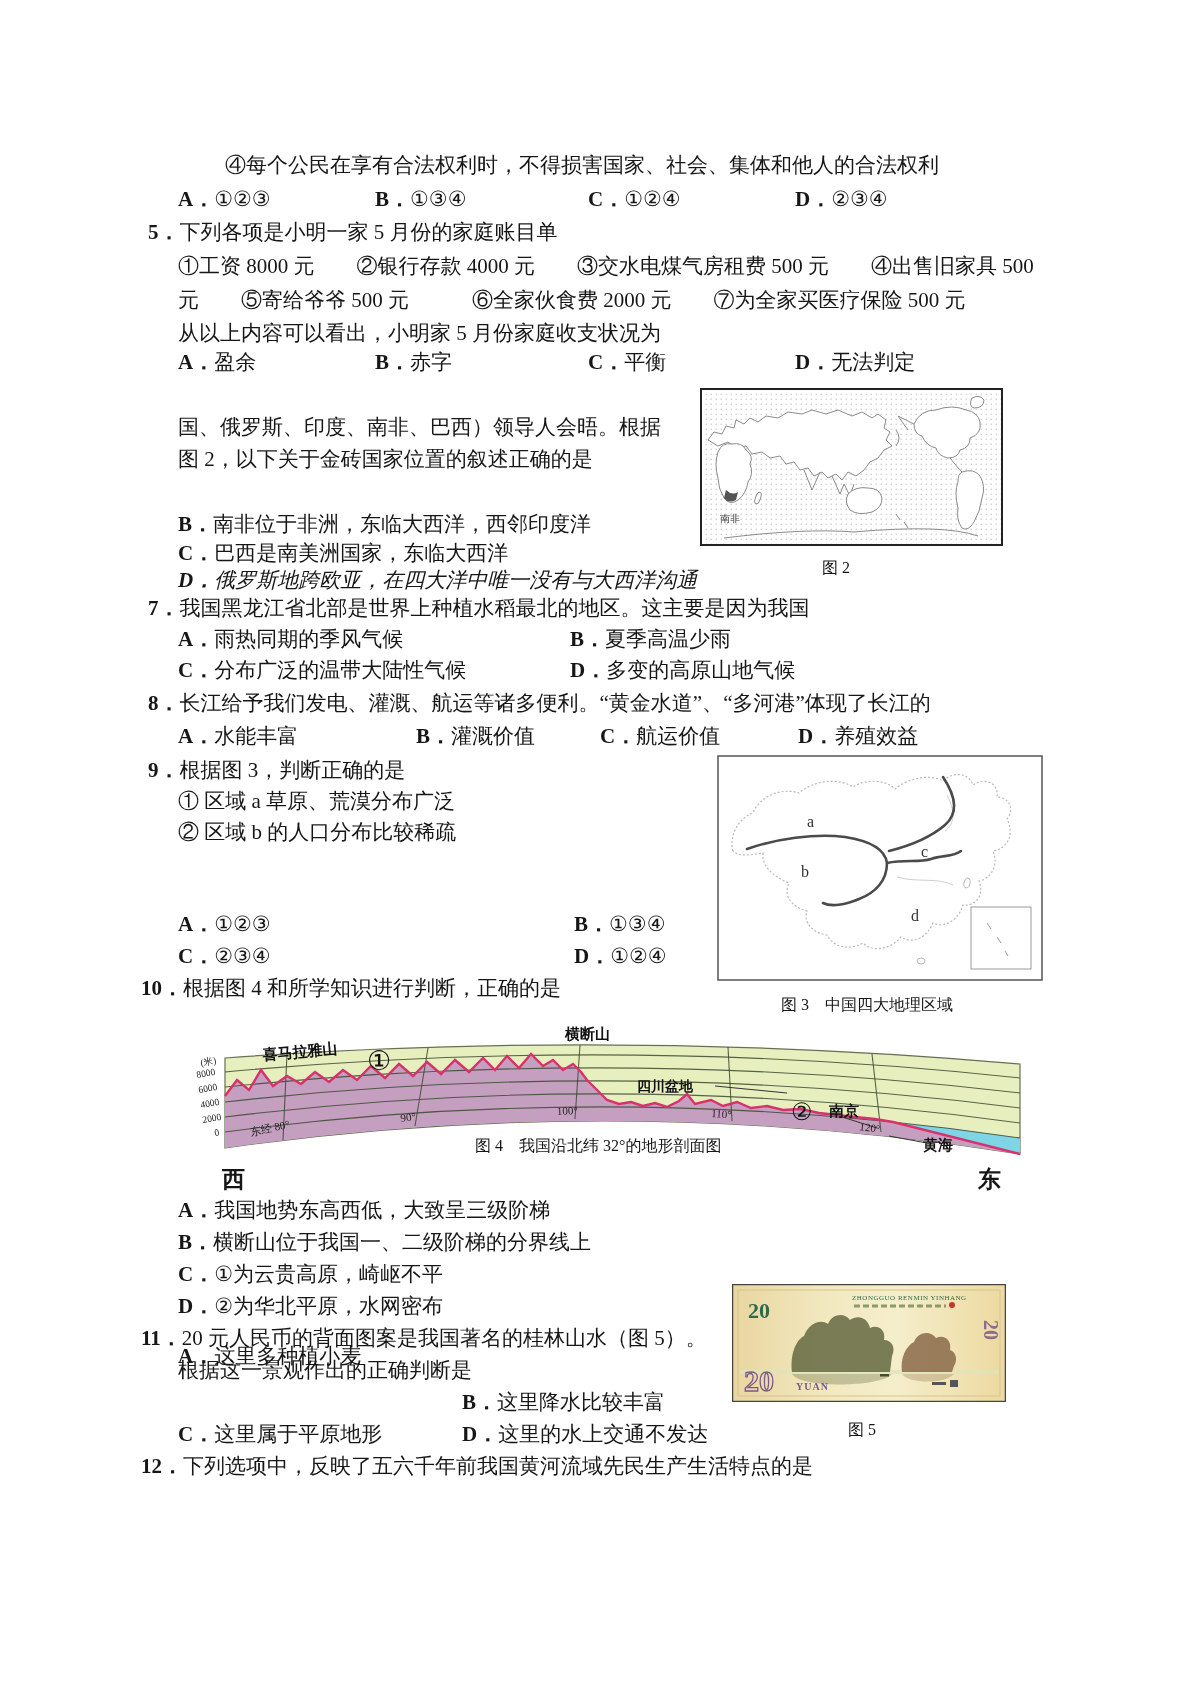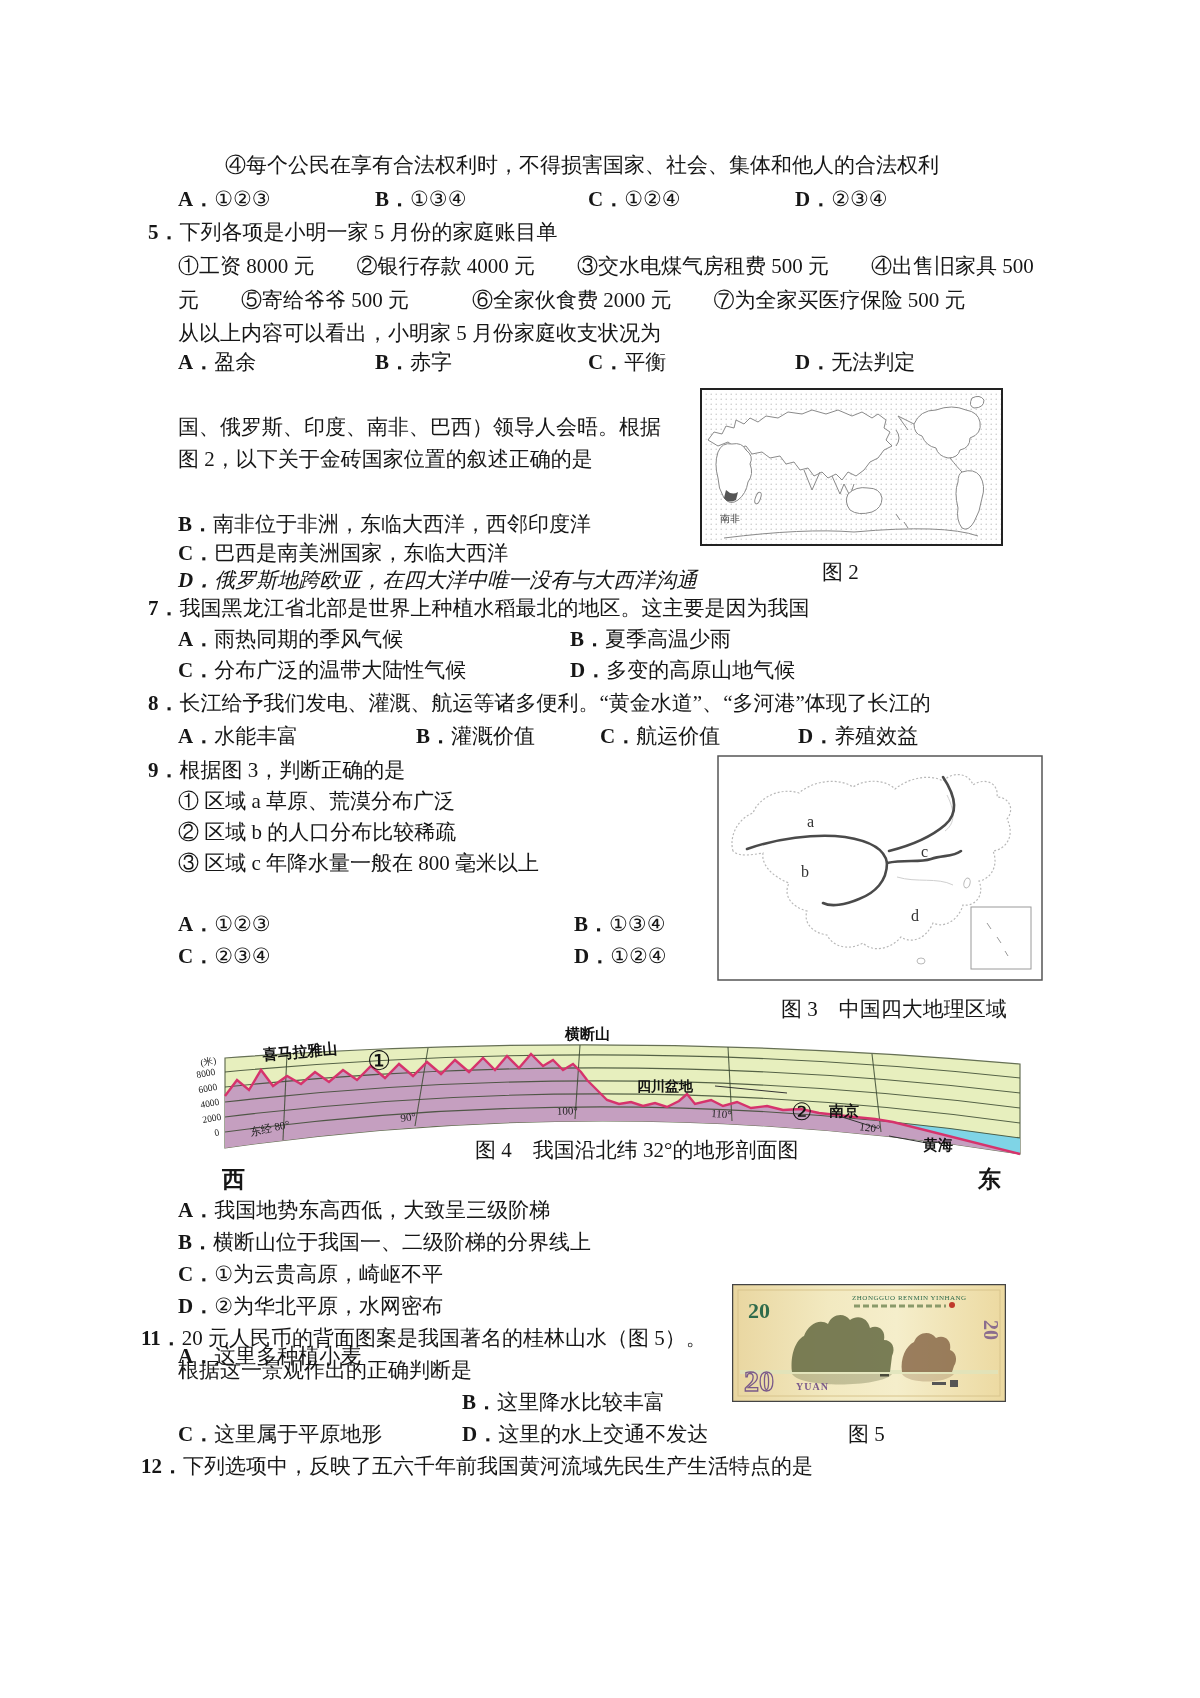--- a/index.html
+++ b/index.html
@@ -4,21 +4,21 @@
 <style>
   html,body { margin:0; padding:0; background:#888; }
   .page {
     position:relative; width:1200px; height:1698px; margin:0 auto;
     background:#ffffff; overflow:hidden;
     font-family:"Liberation Serif","DejaVu Serif",serif; color:#161616;
   }
   .ln { position:absolute; white-space:nowrap; font-size:21px; line-height:28px; }
   .b  { font-weight:700; }
   .fig { position:absolute; }
-  .figcap { position:absolute; white-space:nowrap; font-size:21px; }
+  .figcap { position:absolute; white-space:nowrap; font-size:16px; }
   .dir { position:absolute; font-size:23px; font-weight:700; }
   .footer { position:absolute; left:0; right:0; top:1492px; text-align:center; font-size:20px; color:#222; }
   svg text { font-family:"Liberation Serif","DejaVu Serif",serif; }
 </style>
 </head>
 <body>
 
 <div class="page">
 
   <div class="ln" style="left:178px; top:151px;margin-left:47px;">④每个公民在享有合法权利时，不得损害国家、社会、集体和他人的合法权利</div>
@@ -79,21 +79,20 @@
 
   <div class="ln" style="left:148px; top:689px;"><span class="b">8．</span><span>长江给予我们发电、灌溉、航运等诸多便利。“黄金水道”、“多河港”体现了长江的</span></div>
   <div class="ln" style="left:178px; top:722px;"><span class="b">A．</span><span>水能丰富</span></div>
   <div class="ln" style="left:400px; top:722px;margin-left:16px;"><span class="b">B．</span><span>灌溉价值</span></div>
   <div class="ln" style="left:600px; top:722px;"><span class="b">C．</span><span>航运价值</span></div>
   <div class="ln" style="left:798px; top:722px;"><span class="b">D．</span><span>养殖效益</span></div>
 
   <div class="ln" style="left:148px; top:756px;"><span class="b">9．</span><span>根据图 3，判断正确的是</span></div>
   <div class="ln" style="left:178px; top:787px;">① 区域 a 草原、荒漠分布广泛</div>
   <div class="ln" style="left:178px; top:818px;">② 区域 b 的人口分布比较稀疏</div>
-  <div class="ln" style="left:178px; top:849px;">③ 区域 c 年降水量一般在 800 毫米以上</div>
   <div class="ln" style="left:178px; top:910px;"><span class="b">A．</span><span>①②③</span></div>
   <div class="ln" style="left:574px; top:910px;"><span class="b">B．</span><span>①③④</span></div>
   <div class="ln" style="left:178px; top:942px;"><span class="b">C．</span><span>②③④</span></div>
   <div class="ln" style="left:574px; top:942px;"><span class="b">D．</span><span>①②④</span></div>
 
   <svg class="fig" style="left:717px; top:755px;" width="326" height="226" viewBox="0 0 326 226">
     <rect x="1" y="1" width="324" height="224" fill="#fff" stroke="#555" stroke-width="1.5"></rect>
     <path d="M16,96 C12,82 20,64 36,58 C42,42 64,32 82,38 C96,26 120,22 136,32 C148,24 168,24 178,34 C190,24 212,18 226,26 C236,16 252,18 256,30 C268,22 282,28 280,42 C292,42 298,54 290,64 C298,80 290,94 276,96 C282,110 274,124 262,126 C268,140 258,152 246,150 C242,164 228,174 216,168 C210,182 196,190 184,182 C174,194 156,198 146,188 C132,196 116,192 110,180 C96,178 86,168 90,156 C74,152 66,140 72,128 C56,122 44,110 46,98 C34,100 22,102 16,96 Z" fill="none" stroke="#b8b8b8" stroke-width="1.2" stroke-dasharray="2 2"></path>
     <g fill="none" stroke="#cfcfcf" stroke-width="1">
       <path d="M230,40 C240,60 236,70 228,76"></path>
@@ -110,20 +109,21 @@
       <text x="204" y="102">c</text>
       <text x="194" y="166">d</text>
     </g>
     <ellipse cx="250" cy="128" rx="3" ry="5" transform="rotate(15 250 128)" fill="none" stroke="#b8b8b8"></ellipse>
     <ellipse cx="204" cy="206" rx="4" ry="3" fill="none" stroke="#b8b8b8"></ellipse>
     <rect x="254" y="152" width="60" height="62" fill="none" stroke="#9a9a9a" stroke-width="1"></rect>
     <path d="M270,168 l4,6 M280,182 l4,6 M288,196 l3,5" stroke="#9a9a9a" fill="none"></path>
   </svg>
   <div class="figcap" style="left:781px; top:995px;">图 3　中国四大地理区域</div>
 
+  <div class="ln" style="left:141px; top:974px;"><span class="b">10．</span><span>根据图 4 和所学知识进行判断，正确的是</span></div>
 
   <svg class="fig" style="left:175px; top:1022px;" width="860" height="180" viewBox="0 0 860 180">
 
     <path d="M50,36 Q447,7 845,42 L845,132 Q447,69 50,126 Z" stroke="#667055" stroke-width="1.2" fill="#e7efbe"></path>
 
     <path d="M50,74 L62,58 74,68 86,48 98,64 112,54 126,62 140,50 154,60 168,48 182,58 196,44 210,56 224,42 238,54 252,40 266,52 280,38 294,50 308,36 320,48 332,34 344,46 356,32 368,44 378,38 388,48 398,42 406,50 412,58 416,62 424,70 432,78 444,82 456,80 468,84 480,81 492,85 504,79 512,72 520,82 536,78 548,84 562,80 576,86 592,84 608,88 626,87 644,91 662,93 680,95 700,97 718,100 L845,132 Q447,69 50,126 Z" fill="#c59fc0"></path>
 
     <path d="M718,100 L780,107 845,116 845,132 Z" fill="#7fd4e6"></path>
 
     <g fill="none" stroke="#3c4a32" stroke-width="1.1" opacity="0.85">

